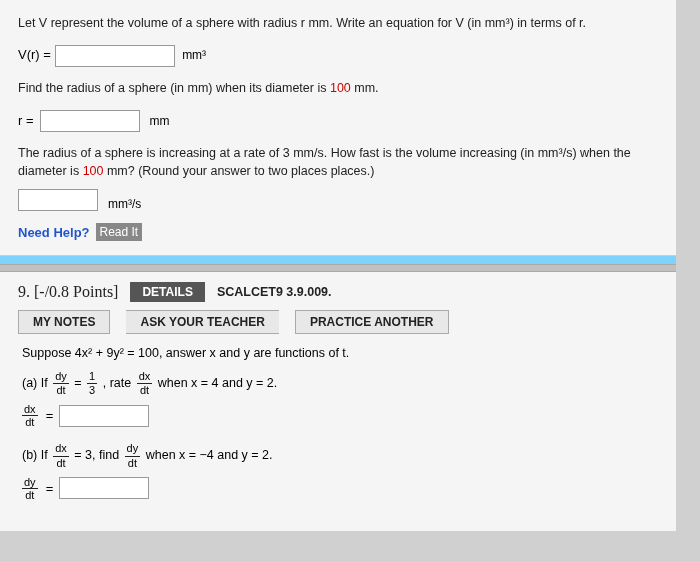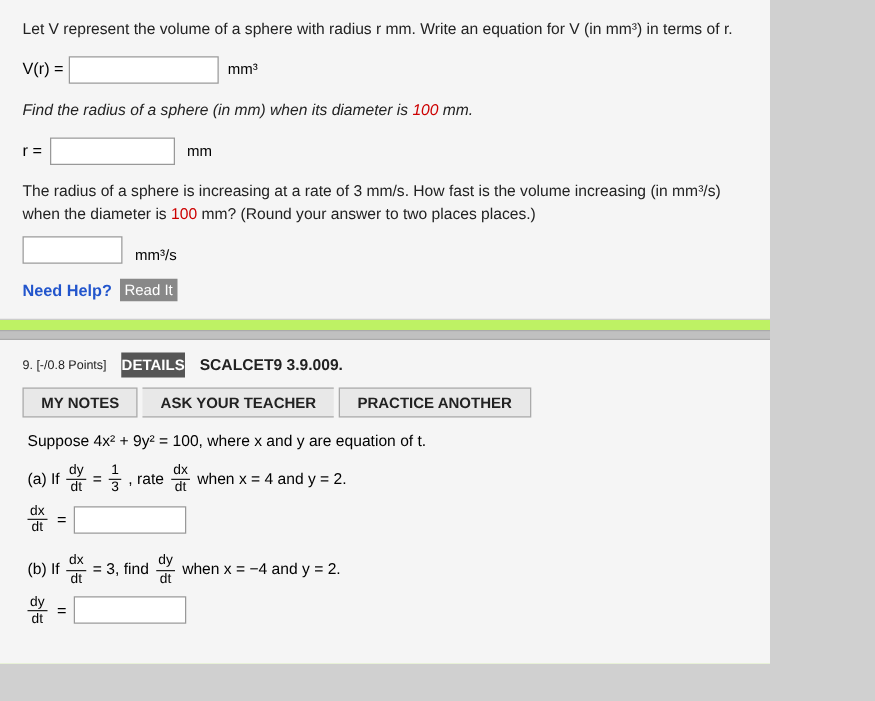--- a/index.html
+++ b/index.html
@@ -4,22 +4,22 @@
   <style>
     * { box-sizing: border-box; margin: 0; padding: 0; }
     body {
       font-family: Arial, sans-serif;
       font-size: 13px;
       background: #d0d0d0;
       width: 700px;
       min-height: 561px;
     }
     .page-container {
-      width: 616px;
-      background: #bef264;
+      width: 676px;
+      background: #7dd3fc;
     }
     .problem-section {
       background: #f5f5f5;
       margin: 0 0 8px 0;
       padding: 14px 18px 14px 18px;
       border-bottom: 1px solid #ccc;
     }
     .problem-text {
       font-size: 12.5px;
       color: #222;
@@ -73,40 +73,41 @@
       background: #f5f5f5;
       padding: 10px 18px 16px 18px;
     }
     .question-header {
       display: flex;
       align-items: center;
       gap: 12px;
       margin-bottom: 8px;
     }
     .points-label {
-      font-size: 10px;
-      color: #222;
+      font-size: 16px;
+      color: #222;
+      font-family: Liberation Serif, serif;
     }
     .details-btn {
       background: #555;
       color: #fff;
       border: none;
-      padding: 3px 0;
+      padding: 3px 12px;
       font-size: 12px;
       cursor: pointer;
       font-weight: bold;
     }
     .scalc-label {
       font-size: 12.5px;
       color: #222;
       font-weight: bold;
     }
     .action-buttons {
       display: flex;
-      gap: 4px;
+      gap: 16px;
       margin-bottom: 12px;
     }
     .my-notes-btn {
       background: #e8e8e8;
       border: 1px solid #aaa;
       padding: 4px 14px;
       font-size: 12px;
       font-weight: bold;
       cursor: pointer;
       color: #222;
@@ -177,21 +178,21 @@
 
   <div class="problem-section">
     <div class="problem-text sub-question">
       <span>Let V represent the volume of a sphere with radius r mm. Write an equation for V (in mm³) in terms of r.</span>
     </div>
     <div class="sub-question">
       <span>V(r) =</span>
       <span class="inline-input input-wide">&nbsp;</span>
       <span class="unit-label">mm³</span>
     </div>
-    <div class="problem-text sub-question" style="margin-top:10px;font-style:italic;">
+    <div class="problem-text sub-question" style="margin-top:10px;">
       <span>Find the radius of a sphere (in mm) when its diameter is </span><span class="highlight-red">100</span><span> mm.</span>
     </div>
     <div class="sub-question" style="display:flex;align-items:center;gap:6px;">
       <span>r =</span>
       <span class="inline-input input-medium">&nbsp;</span>
       <span class="unit-label">mm</span>
     </div>
     <div class="problem-text" style="margin-top:10px;margin-bottom:8px;">
       <span>The radius of a sphere is increasing at a rate of 3 mm/s. How fast is the volume increasing (in mm³/s) when the diameter is</span> <span class="highlight-red">100</span><span> mm? (Round your answer to two places places.)</span>
     </div>
@@ -214,21 +215,21 @@
       <span class="scalc-label">SCALCET9 3.9.009.</span>
     </div>
     <div class="action-buttons">
       <button class="my-notes-btn">MY NOTES</button>
       <button class="ask-teacher-btn">ASK YOUR TEACHER</button>
       <button class="practice-btn">PRACTICE ANOTHER</button>
     </div>
 
     <div class="question-body">
       <div class="suppose-text">
-        <span>Suppose 4x² + 9y² = 100, where x and y are equation of t.</span>
+        <span>Suppose 4x² + 9y² = 100, answer x and y are functions of t.</span>
       </div>
 
       <div style="margin-bottom:4px;">
         <span style="font-size:12.5px;">
           <span>(a)</span>
           <span> If </span>
           <span class="fraction-container">
             <span class="fraction-top">dy</span>
             <span class="fraction-bottom">dt</span>
           </span>

